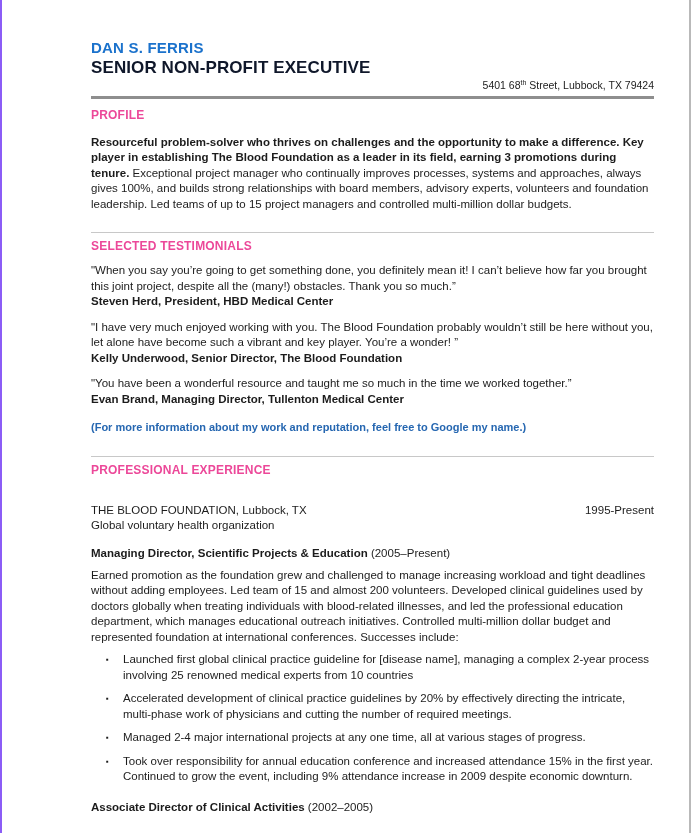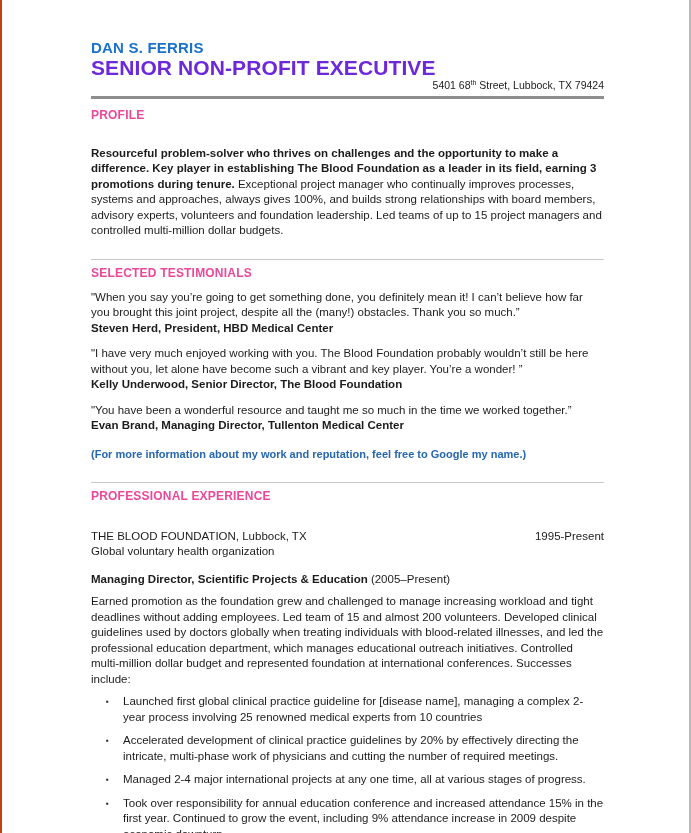--- a/index.html
+++ b/index.html
@@ -7,47 +7,47 @@
     width: 691px; height: 833px;
     background: #ffffff;
     font-family: "Liberation Sans", "DejaVu Sans", sans-serif;
     color: #1c1c1c;
     overflow: hidden;
     position: relative;
   }
   .page {
     box-sizing: border-box;
     width: 691px; height: 833px;
-    border-left: 2px solid #c2410c;
+    border-left: 2px solid #8b5cf6;
     border-right: 2px solid #b9b9b9;
-    padding: 40px 85px 0 89px;
+    padding: 40px 35px 0 89px;
   }
   
   .name {
     font-size: 15px; line-height: 16px; font-weight: bold;
     color: #1b72cc; letter-spacing: .2px;
   }
   .job-title {
-    font-size: 21px; line-height: 19px; font-weight: bold;
-    color: #6d28d9; margin-top: 2px; letter-spacing: .1px;
+    font-size: 17px; line-height: 19px; font-weight: bold;
+    color: #0f172a; margin-top: 2px; letter-spacing: .1px;
   }
   .contact {
     text-align: right; font-size: 10.5px; line-height: 13.5px;
     color: #222; margin-top: 2px;
   }
   .contact sup { font-size: 7px; line-height: 0; }
   .header { border-bottom: 3px solid #8e8e8e; padding-bottom: 3px; }
   
   .section-heading {
     color: #ec4899; font-weight: bold; font-size: 12px; line-height: 14px;
     letter-spacing: .2px;
   }
   .sec-profile { margin-top: 9px; }
   .body-text { font-size: 11.5px; line-height: 15.5px; }
-  .profile-para { margin-top: 24px; }
+  .profile-para { margin-top: 13px; }
   .bold { font-weight: bold; }
   .ruled { border-top: 1px solid #c8c8c8; padding-top: 6px; }
   .sec-testimonials { margin-top: 20px; }
   .testimonial { margin-top: 10px; }
   .attribution { font-weight: bold; }
   .google-note {
     margin-top: 13px; font-weight: bold; color: #2667b1;
     font-size: 11px; line-height: 15.5px;
   }
   .sec-experience { margin-top: 20px; }

